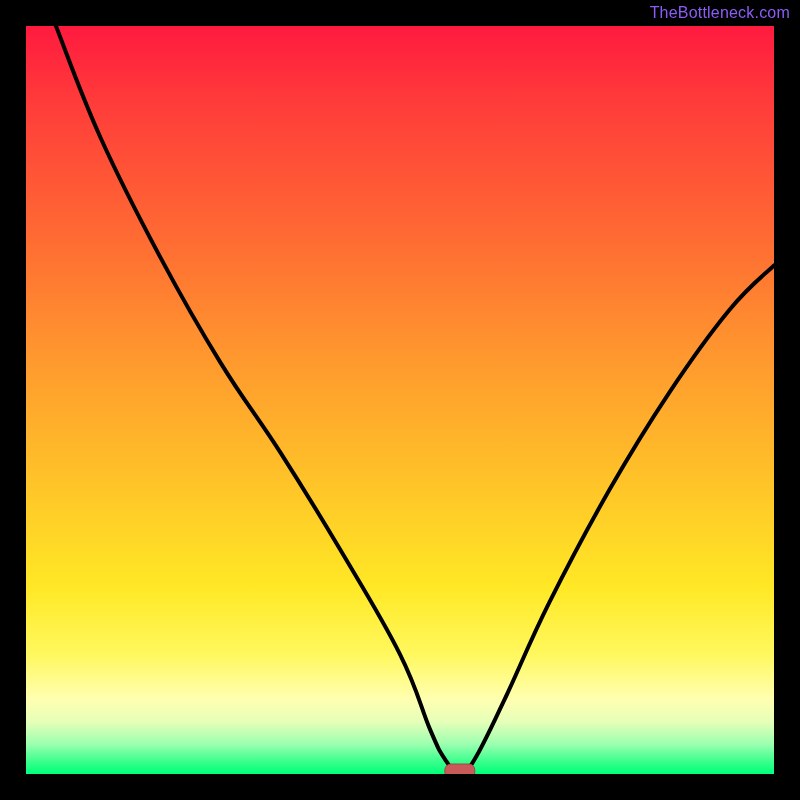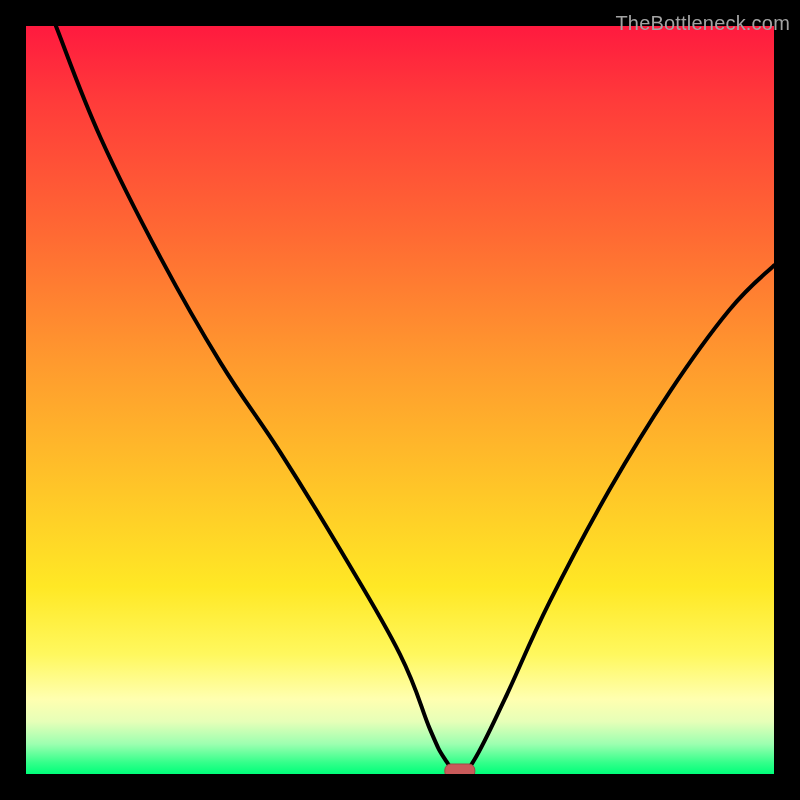--- a/index.html
+++ b/index.html
@@ -12,24 +12,24 @@
     font-family: Arial, Helvetica, sans-serif;
   }
   .frame {
     position: relative;
     width: 800px;
     height: 800px;
     background: #000;
   }
   .watermark {
     position: absolute;
-    top: 12px;
+    top: 4px;
     right: 10px;
-    color: #a3a3a3;
-    font-size: 20px;
+    color: #8b5cf6;
+    font-size: 16px;
     font-weight: 500;
     letter-spacing: 0.2px;
     z-index: 5;
   }
   .plot {
     position: absolute;
     left: 26px;
     top: 26px;
     width: 748px;
     height: 748px;

